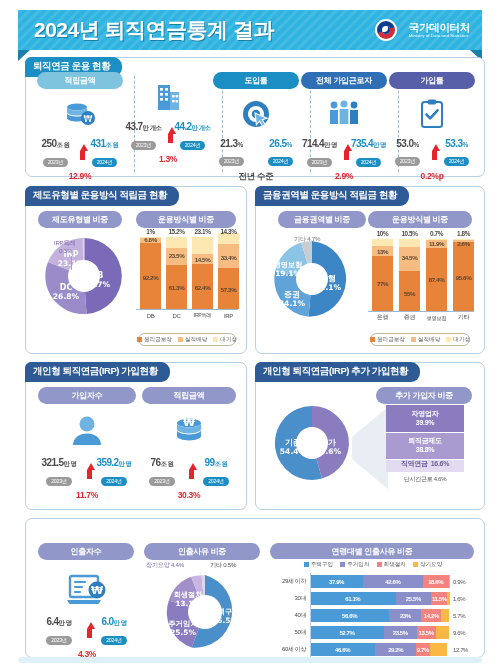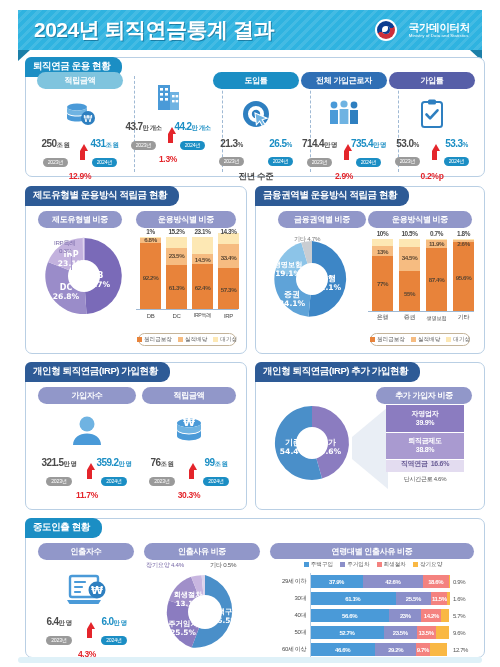--- a/index.html
+++ b/index.html
@@ -566,21 +566,20 @@
     </div>
     <div class="irp-box" style="background:#e3dcf0;height:12px;color:#6a5d96;flex-direction:row;gap:3px;">
       <span>직역연금</span>
         <span><span>16.6</span>%</span>
     </div>
     <div class="note" style="margin-top:3px;text-align:center;">단시간근로 4.6%</div>
   </div>
 </div>
 
 <div class="panel" id="sec6">
-  <div class="panel-title cyan">중도인출 현황</div>
 
   <div class="sub-title lav" style="position:absolute;left:12px;top:24px;width:96px;">인출자수</div>
   <div class="sub-title lav" style="position:absolute;left:118px;top:24px;width:116px;">인출사유 비중</div>
   <div class="sub-title lav" style="position:absolute;left:244px;top:24px;width:204px;">연령대별 인출사유 비중</div>
 
   <div style="position:absolute;left:12px;top:44px;width:98px;">
     <div class="kpi-icon" style="height:44px">
       <svg width="46" height="40" viewBox="0 0 46 40">
           <rect x="6" y="6" width="28" height="21" rx="2" fill="none" stroke="#4a9ad8" stroke-width="2.4"></rect>
           <path d="M3 30h34l-2.5 4H5.5z" fill="#4a9ad8"></path>

